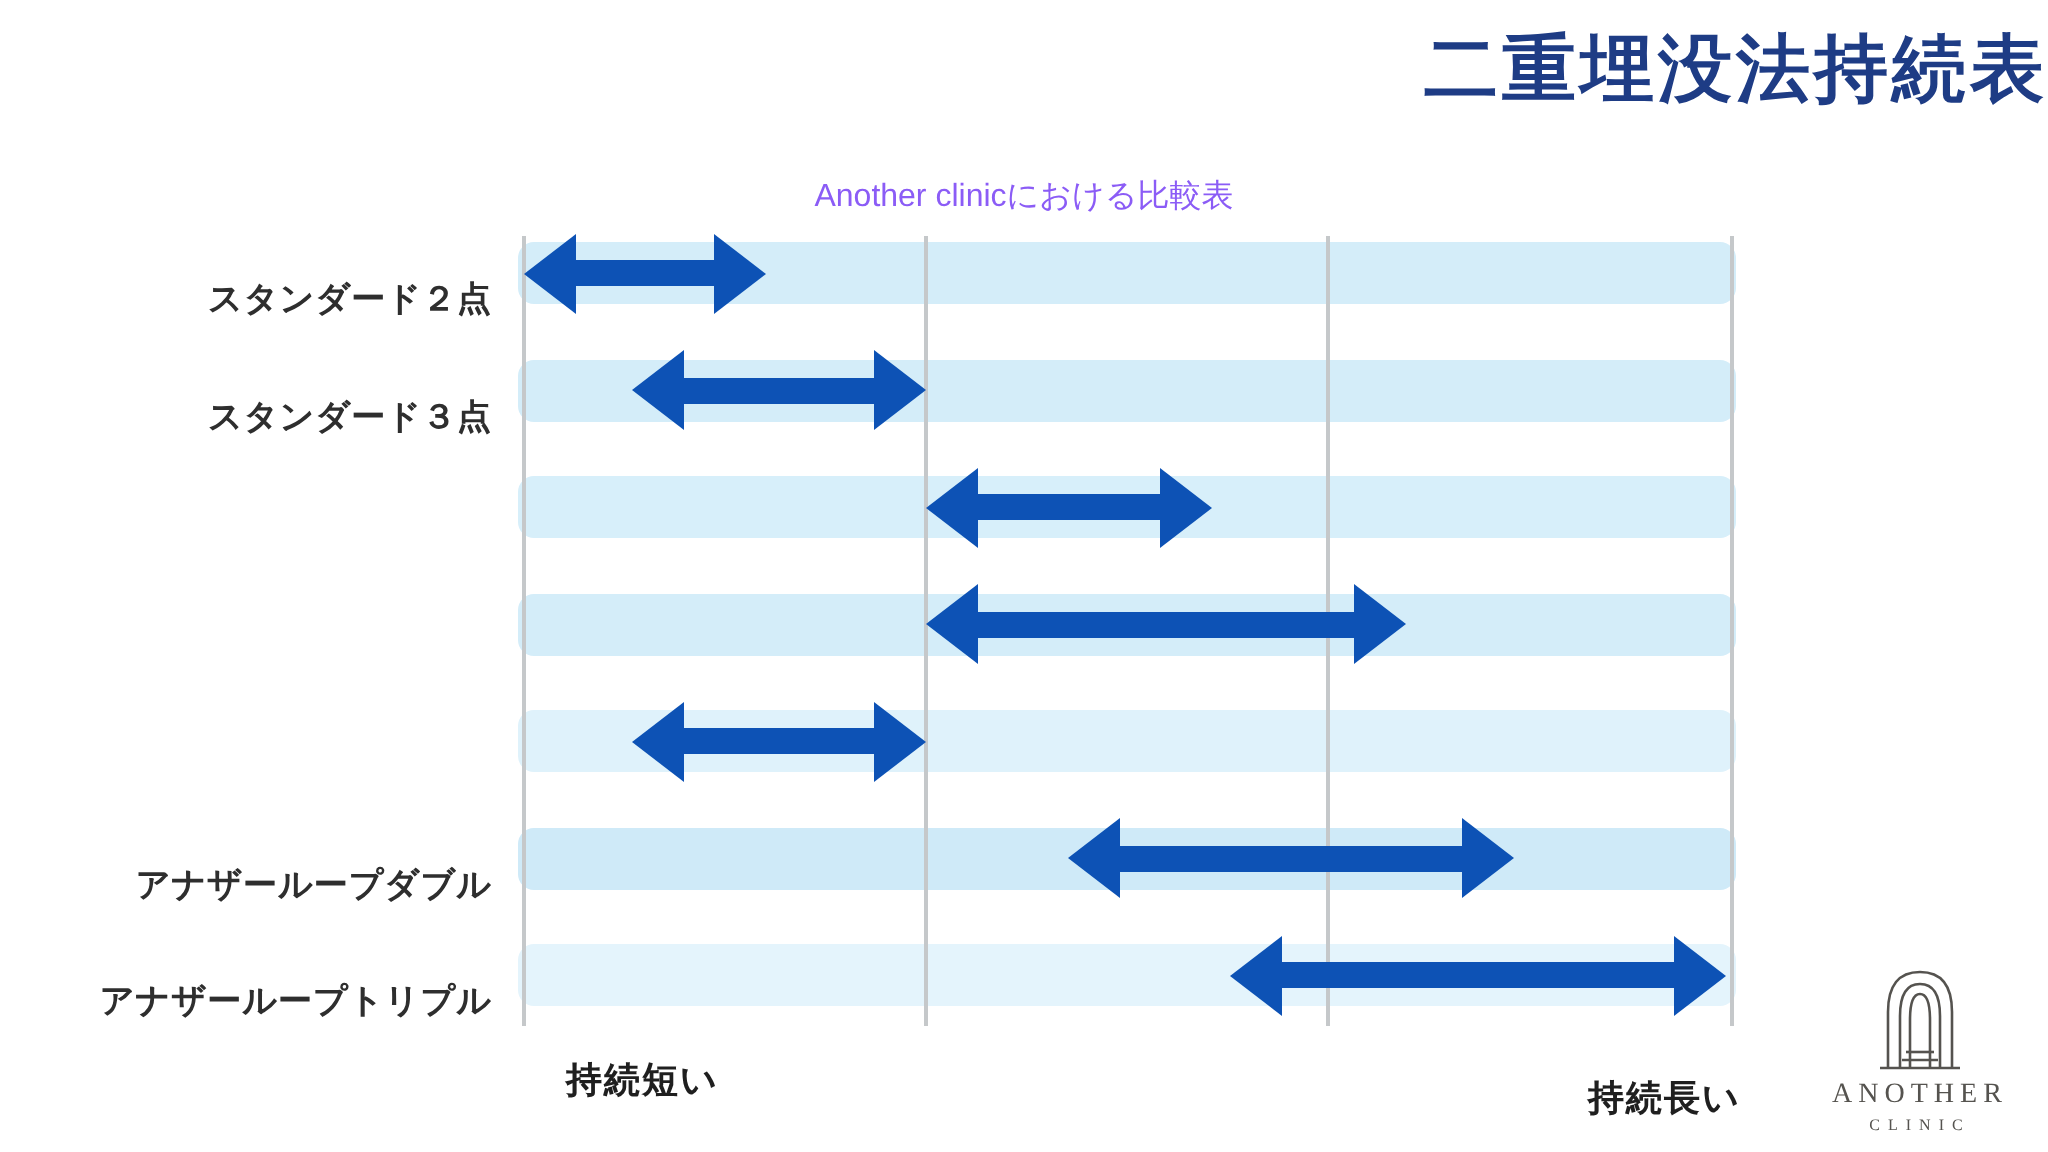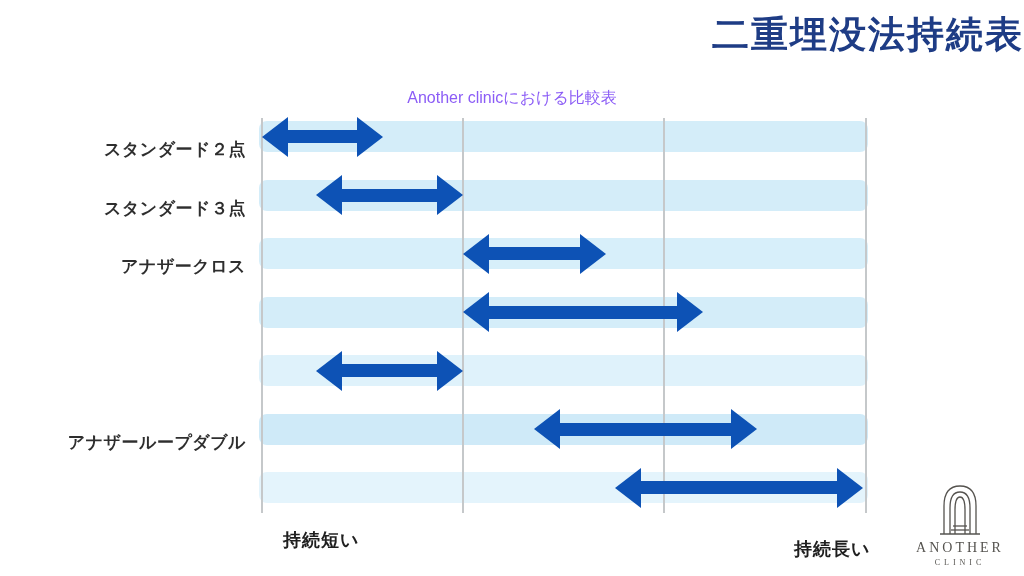--- a/index.html
+++ b/index.html
@@ -58,22 +58,22 @@
 <body>
 
 <div class="stage" style="--title-navy: #1e3c85; --arrow-blue: #0d52b5; --grid-gray: #c5c8ca; --logo-gray: #55534f;">
 
   <h1 class="title">二重埋没法持続表</h1>
   <div class="subtitle">Another clinicにおける比較表</div>
 
   <div class="labels">
       <div class="row-label" style="top: 0px;">スタンダード２点</div>
       <div class="row-label" style="top: 58.5px; padding-left: 32px;">スタンダード３点</div>
-      <div class="row-label" style="top: 117px;">アナザークロス</div>
       <div class="row-label" style="top: 292.5px;">アナザーループダブル</div>
+      <div class="row-label" style="top: 351px;">アナザーループトリプル</div>
     </div>
   <div class="plot">
       <div class="band" style="top: 0px; background: rgb(212, 237, 249);"></div>
       <div class="band" style="top: 58.5px; background: rgb(212, 237, 249);"></div>
       <div class="band" style="top: 117px; background: rgb(215, 239, 250);"></div>
       <div class="band" style="top: 175.5px; background: rgb(212, 237, 249);"></div>
       <div class="band" style="top: 234px; background: rgb(223, 242, 251);"></div>
       <div class="band" style="top: 292.5px; background: rgb(207, 234, 248);"></div>
       <div class="band" style="top: 351px; background: rgb(228, 244, 252);"></div>
       <div class="gridline" style="left: 0%;"></div>

